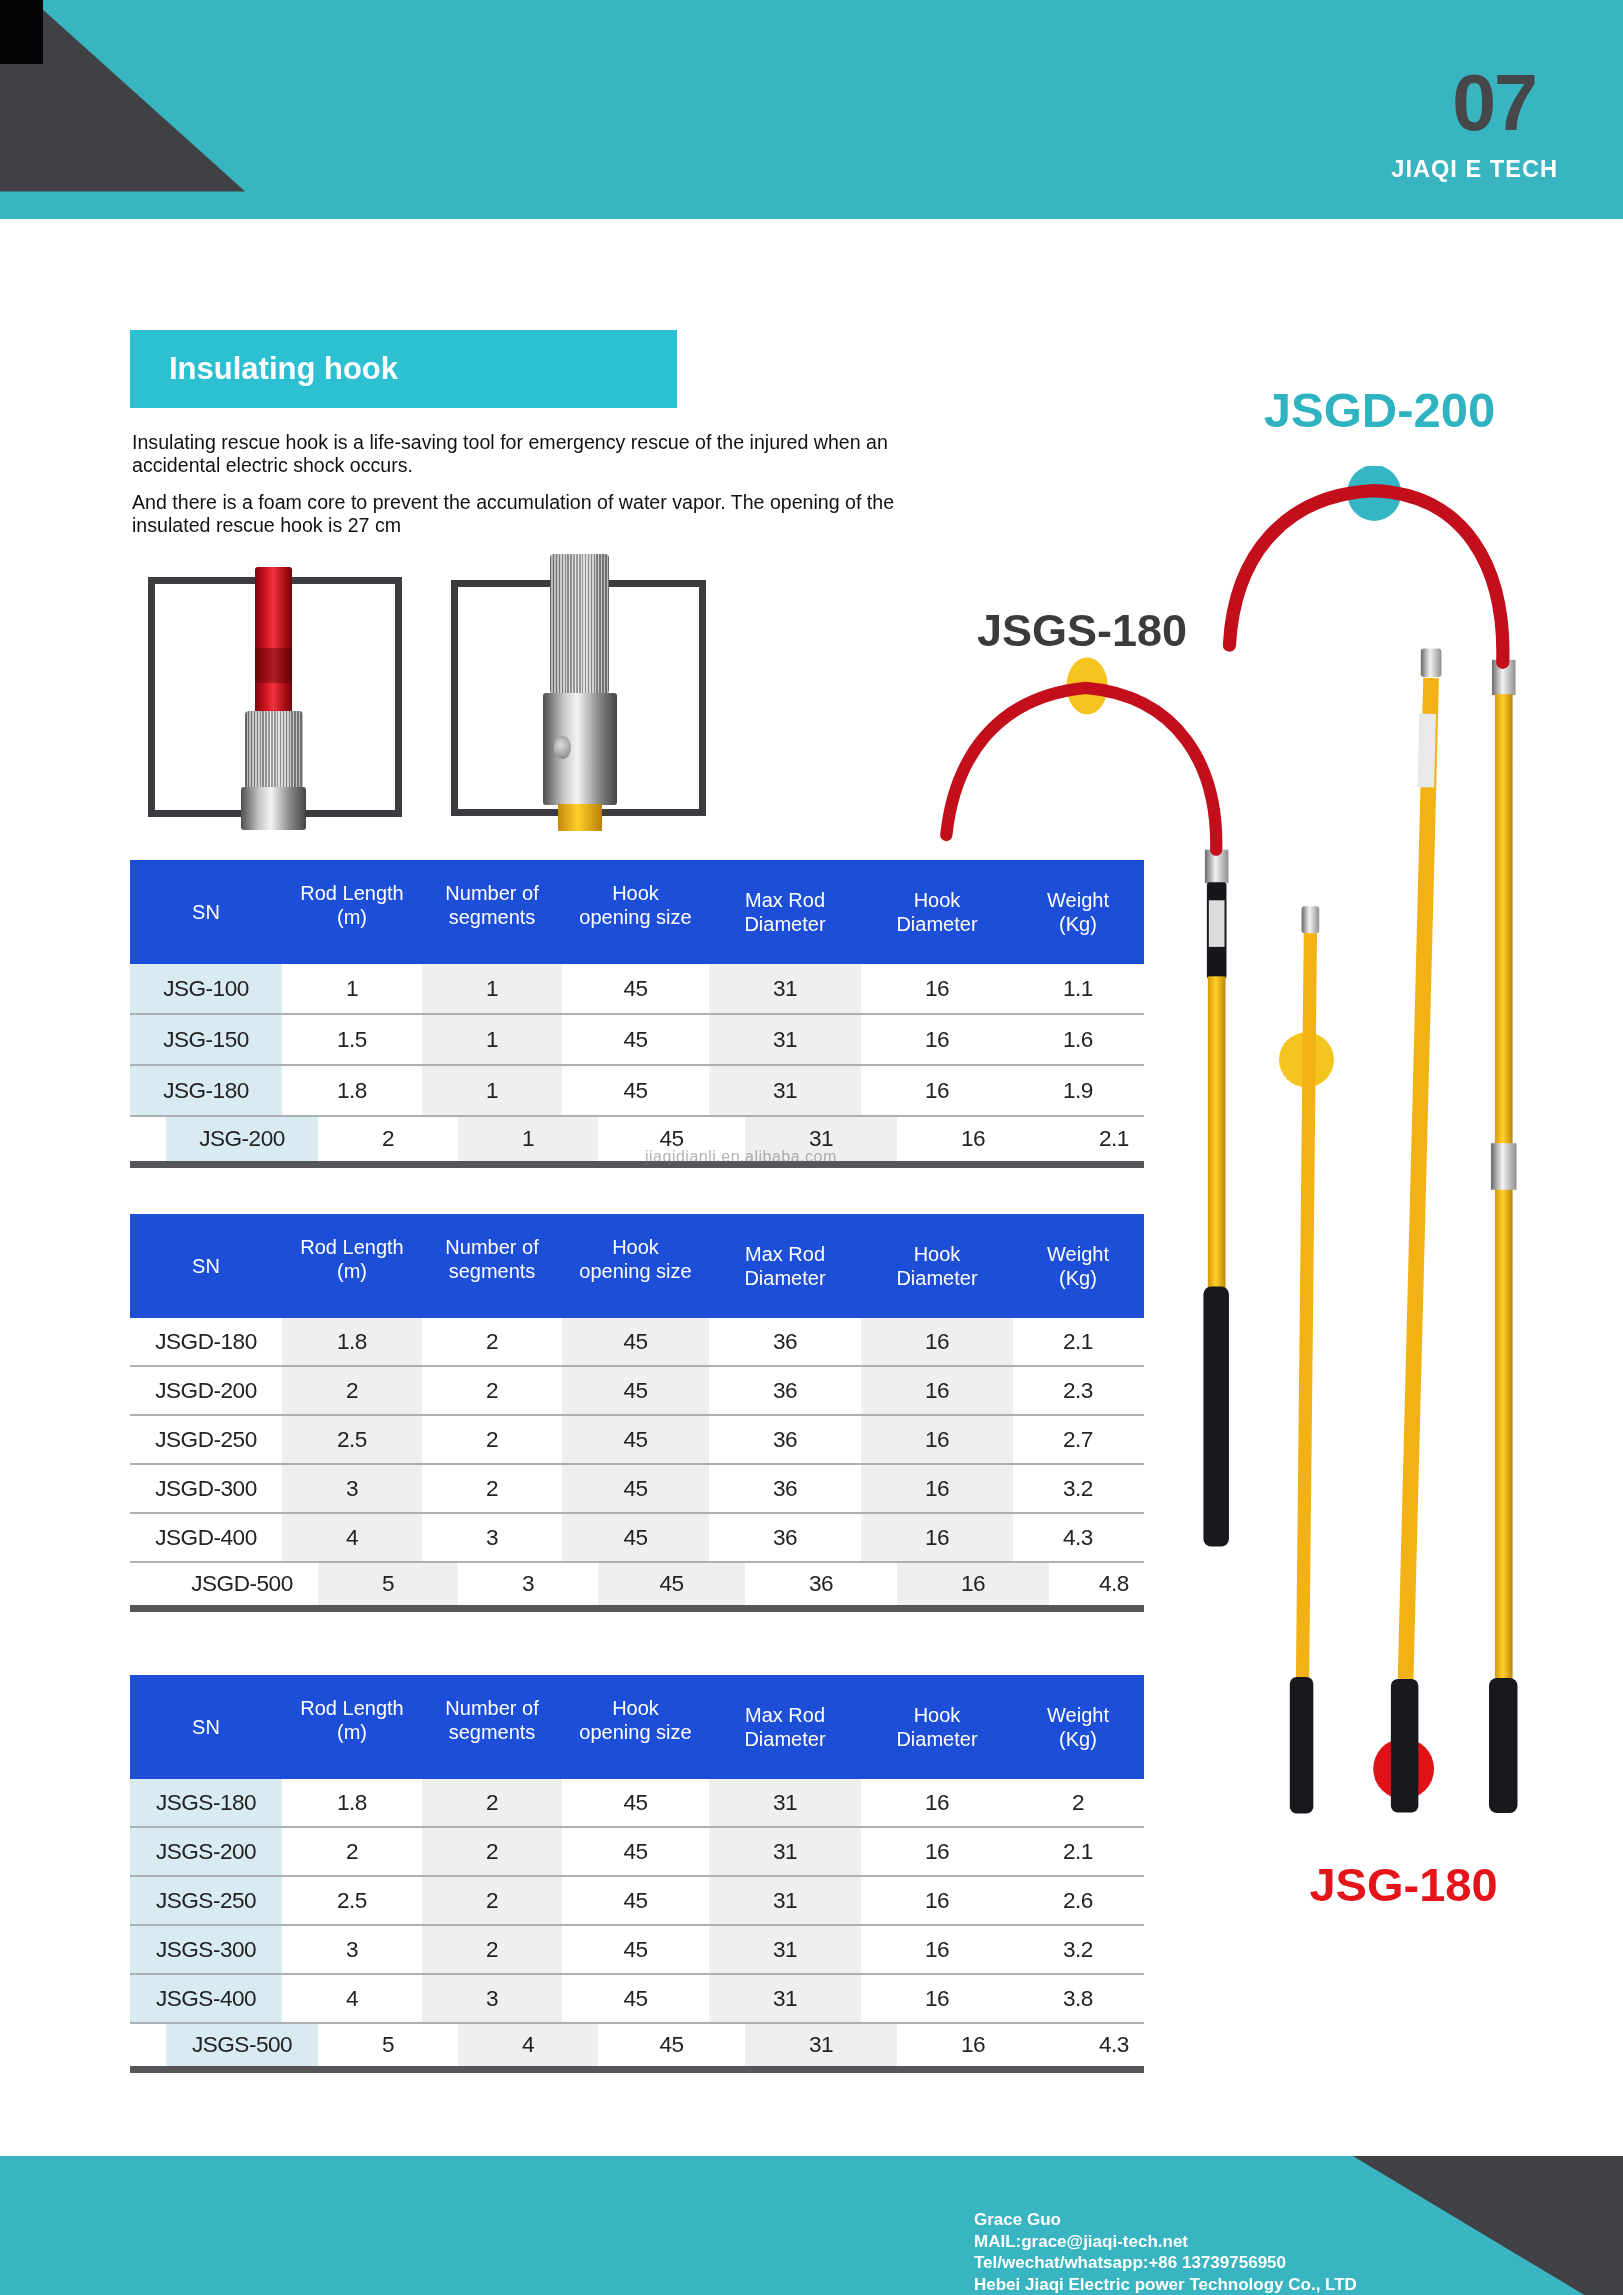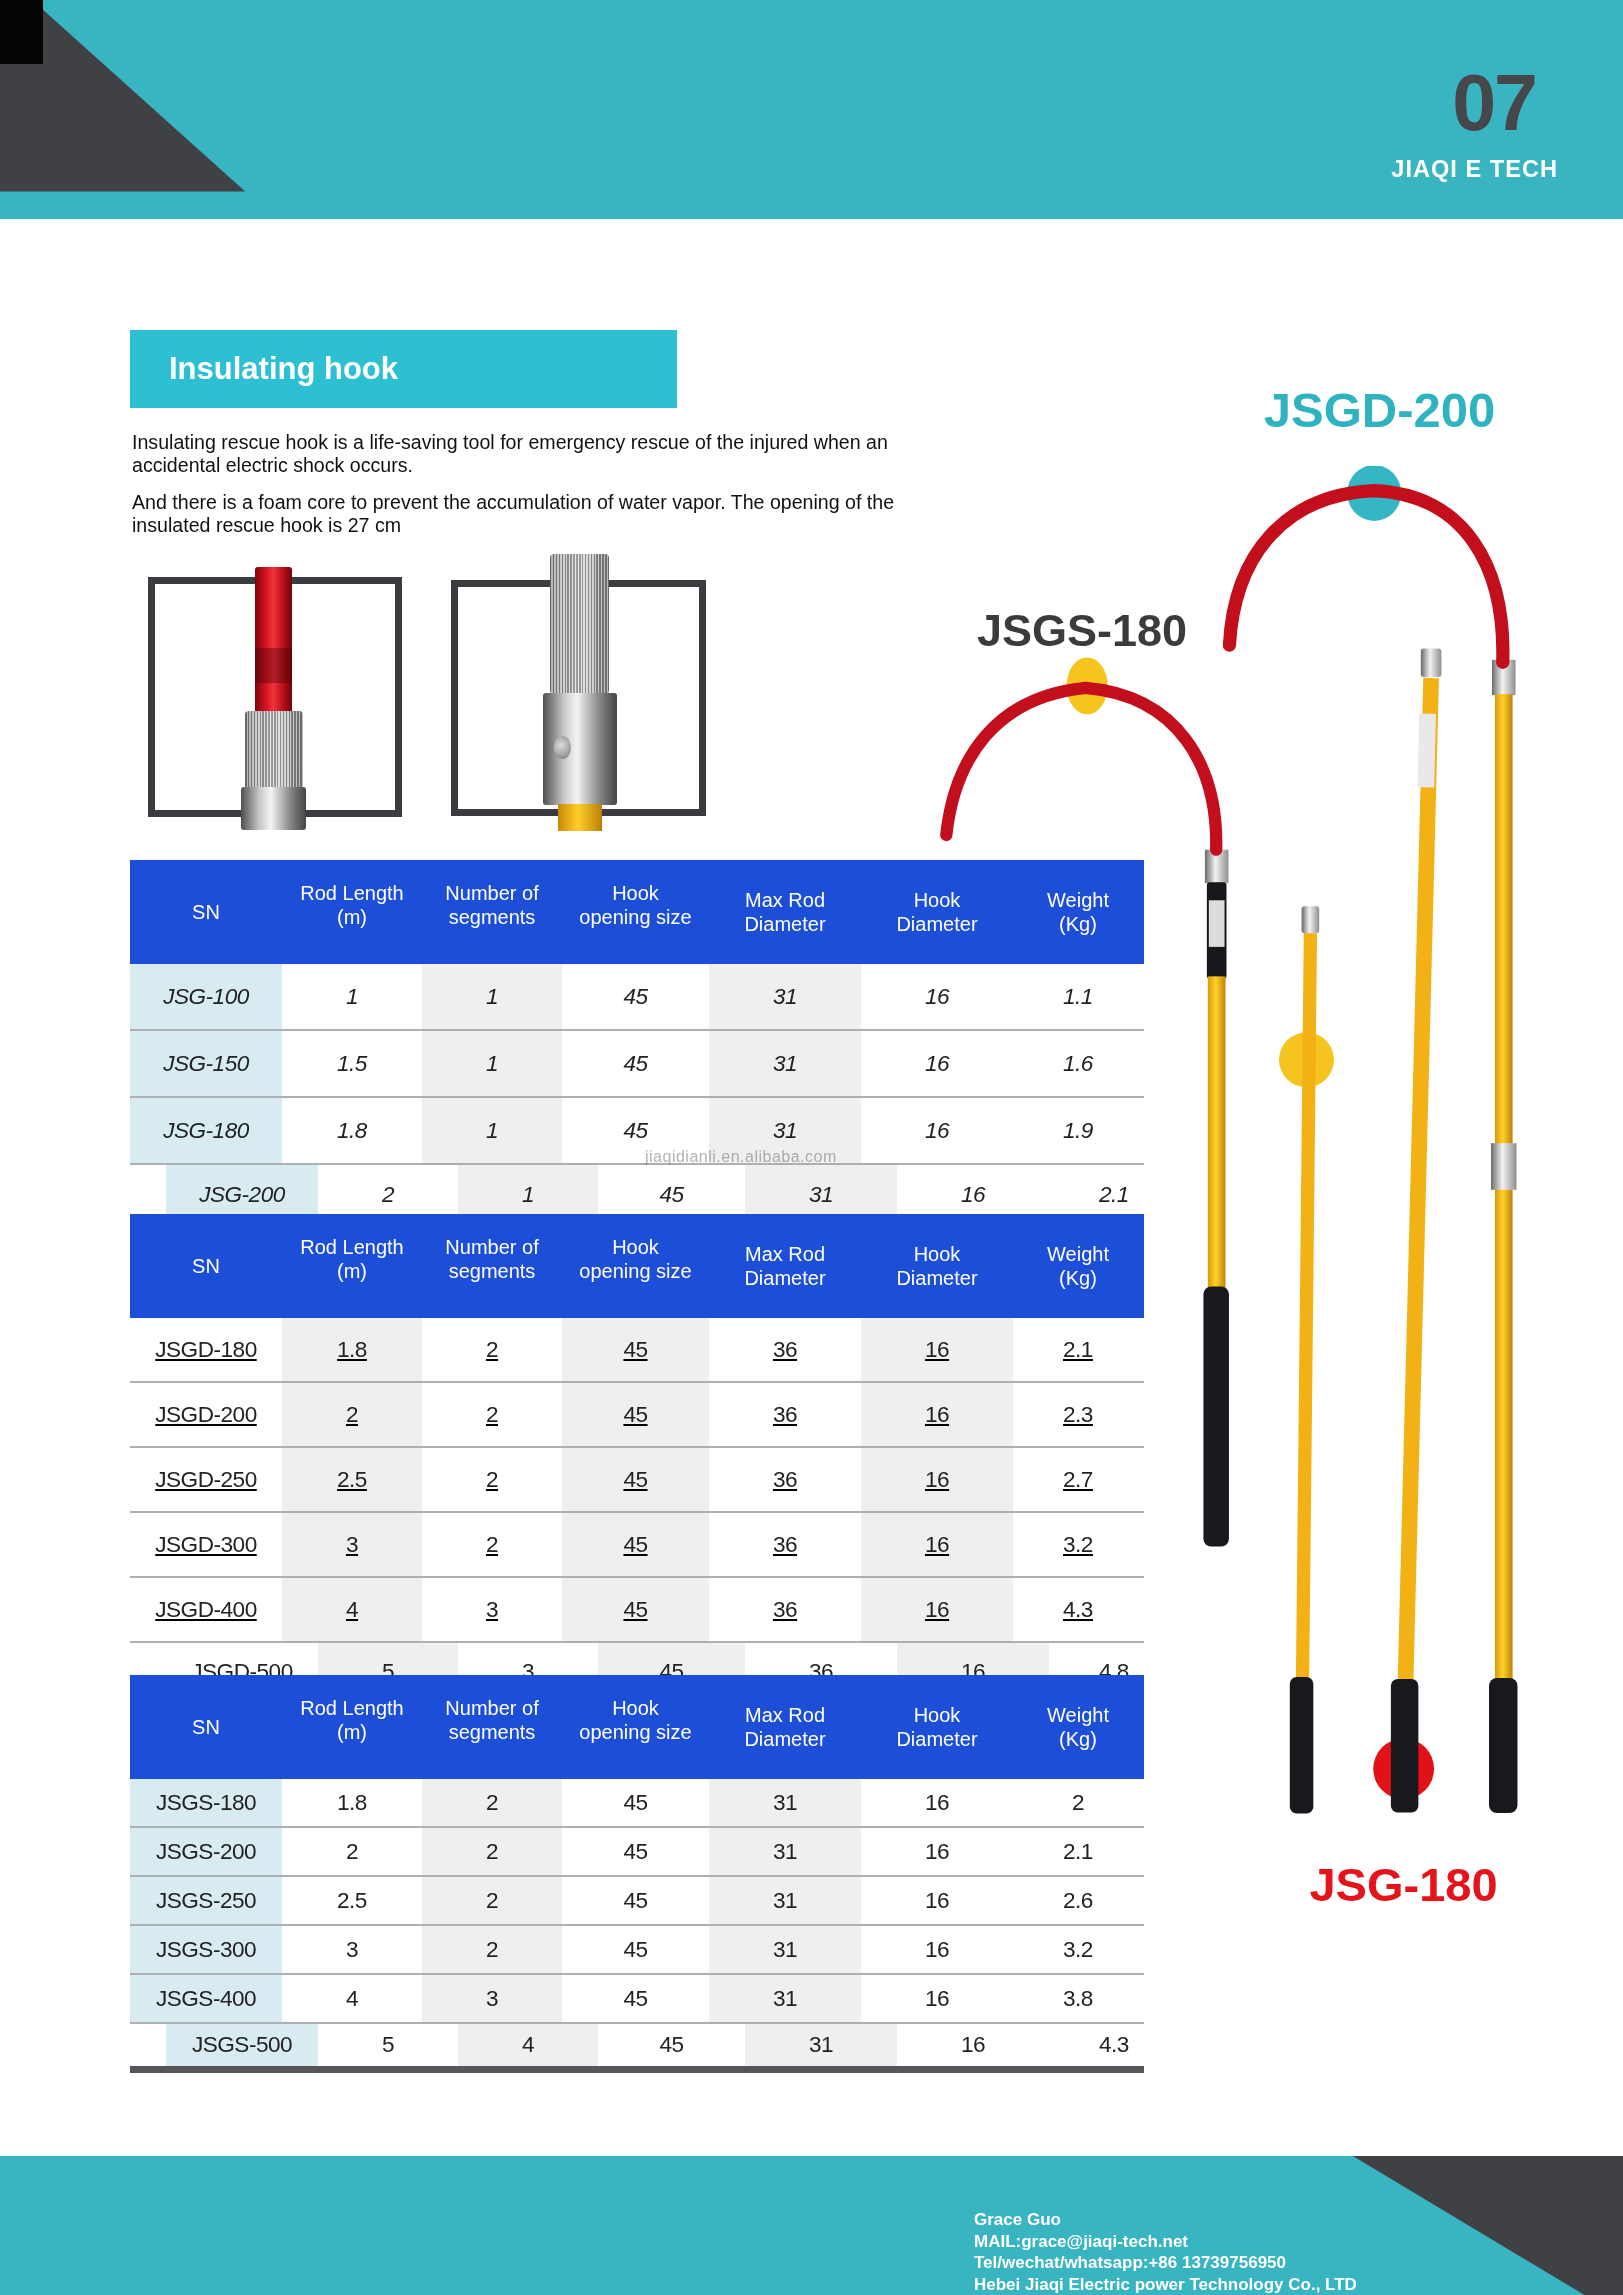--- a/index.html
+++ b/index.html
@@ -62,22 +62,22 @@
     display:grid;grid-template-columns:152px 140px 140px 147px 152px 152px 130px;
     height:104px;background:#1d4ed8;color:#fff;
   }
   .th{display:flex;flex-direction:column;justify-content:center;align-items:center;
       font-size:20px;line-height:24.5px;text-align:center;}
   .th.up{transform:translateY(-6.9px);}
   .trow{
     display:grid;grid-template-columns:152px 140px 140px 147px 152px 152px 130px;
     box-sizing:border-box;border-bottom:2.5px solid #abb0b4;
   }
-  #table-jsg .trow{height:67px;font-style:italic;}
-  #table-jsgd .trow{height:65px;text-decoration:underline;}
+  #table-jsg .trow{height:51px;}
+  #table-jsgd .trow{height:49px;}
   #table-jsgs .trow{height:49px;}
   .trow:last-child{border-bottom:7.9px solid #54565a;padding-left:36px;}
   .td{display:flex;align-items:center;justify-content:center;
       font-size:22.6px;letter-spacing:-0.5px;color:#222;}
   .td.blue{background:#d8ebf1;}
   .td.gray{background:#efefef;}
   .watermark{
     position:absolute;left:645px;top:1148px;z-index:4;
     font-size:16px;color:rgba(115,115,115,.55);letter-spacing:0.5px;
   }

